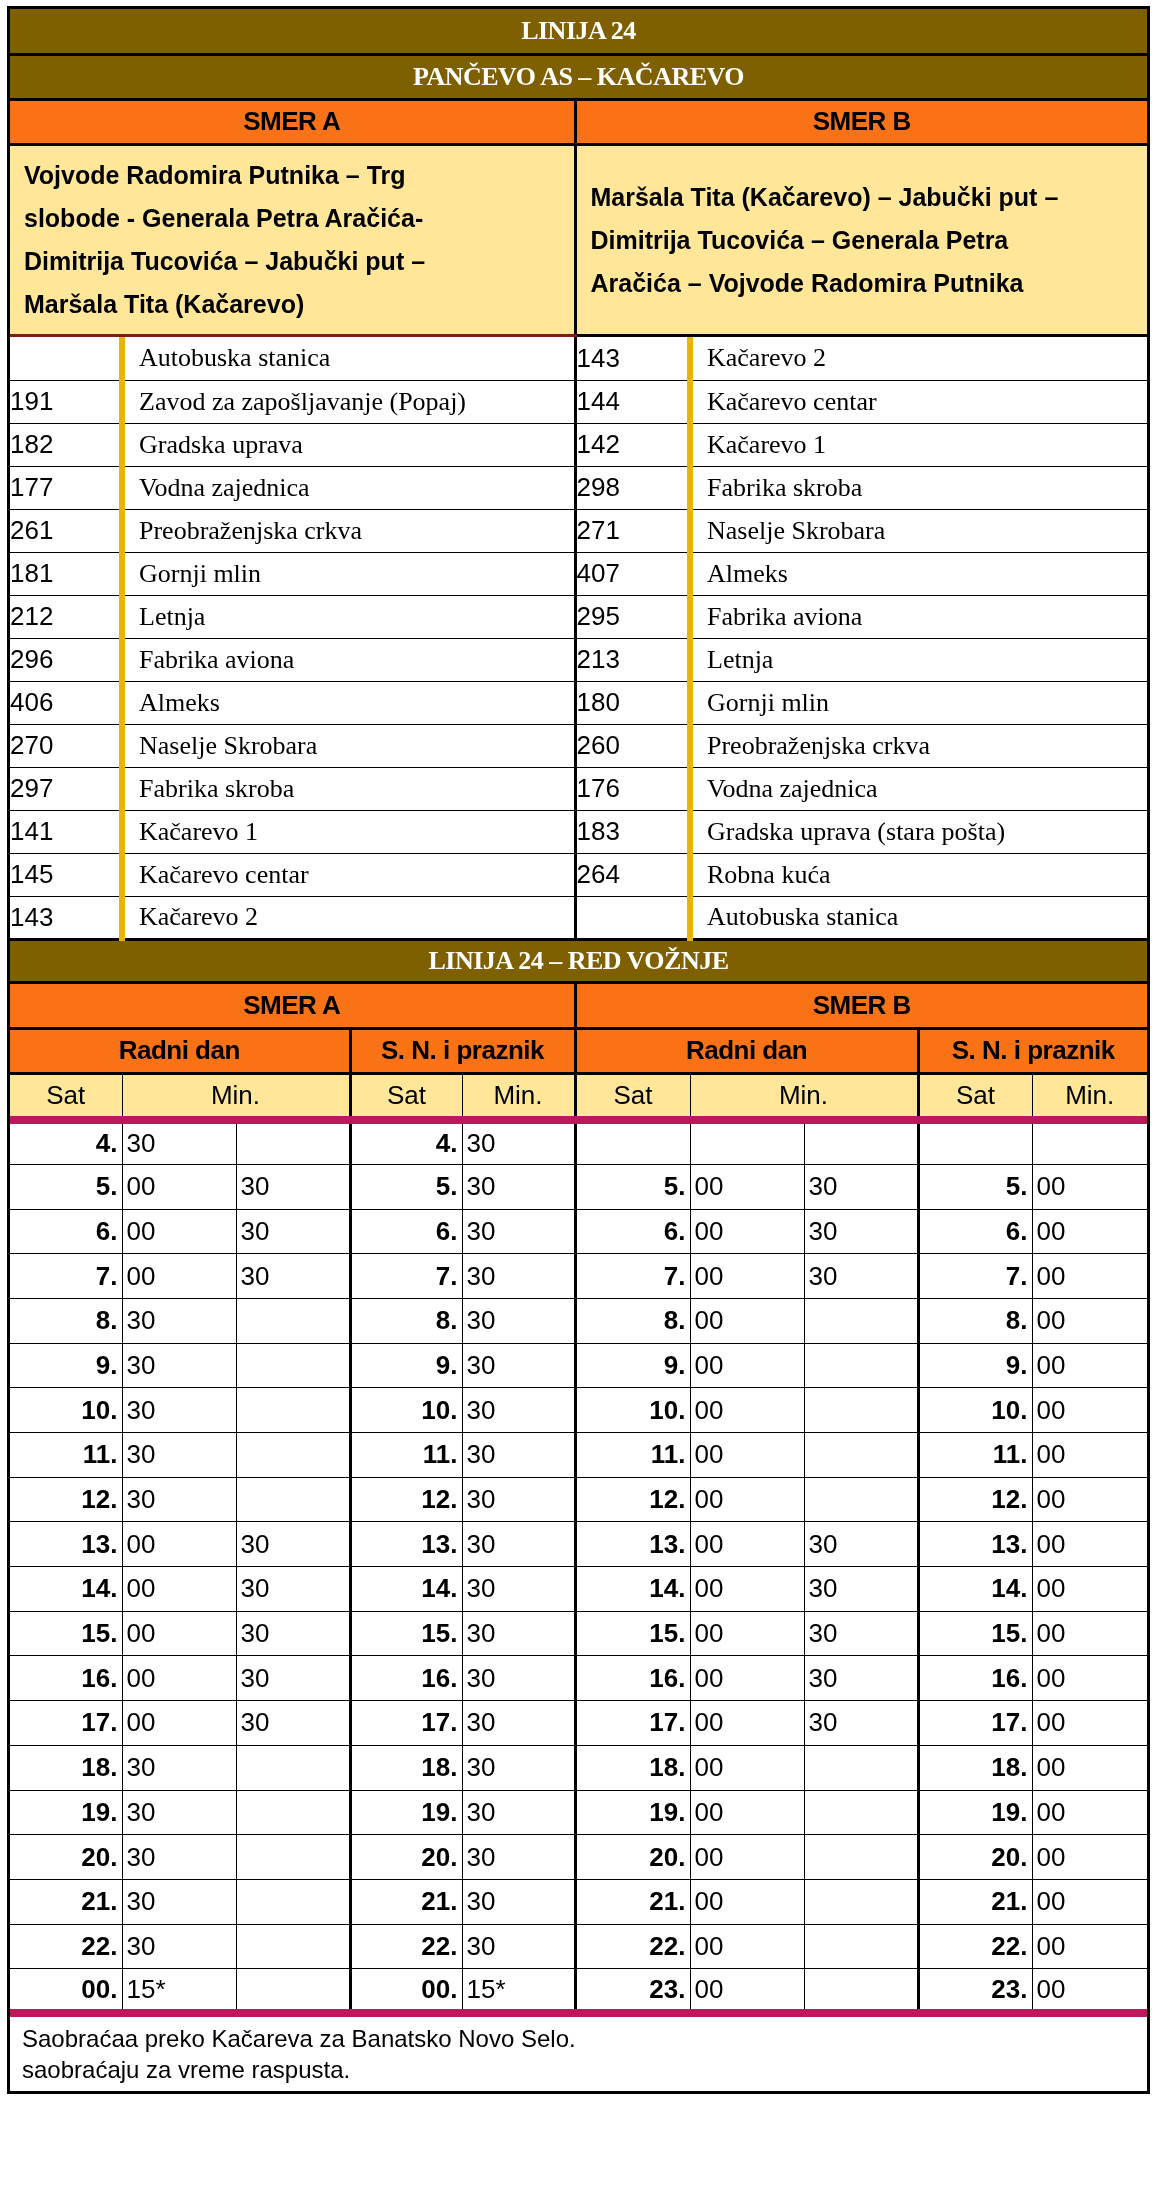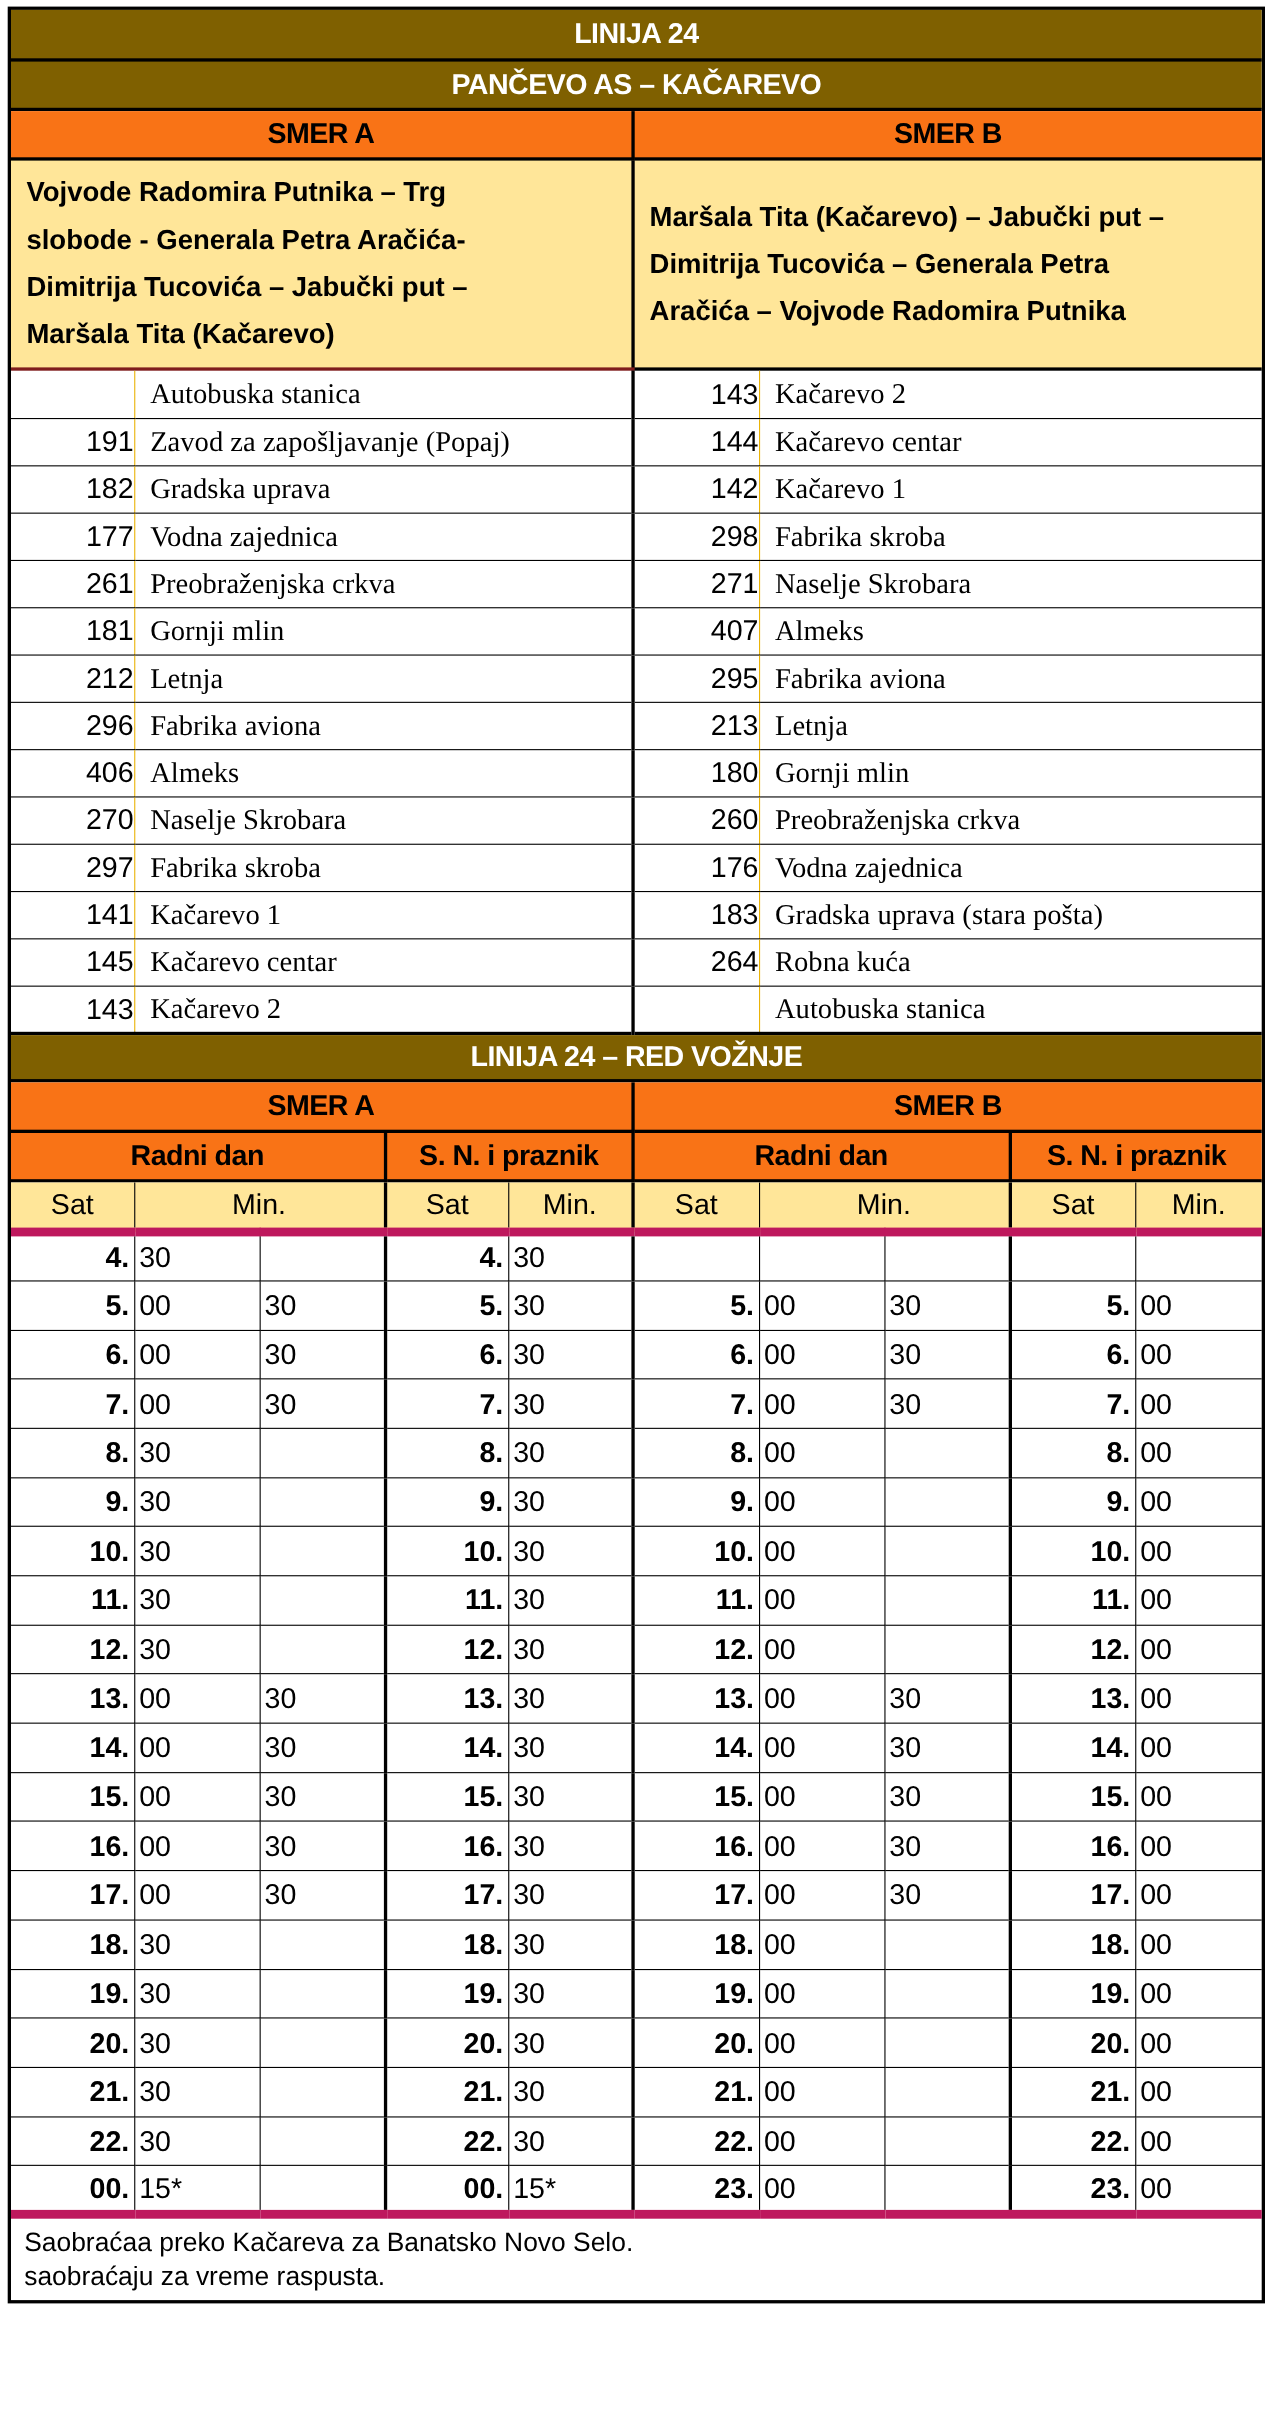--- a/index.html
+++ b/index.html
@@ -1,26 +1,26 @@
 <!DOCTYPE html>
 <html><head>
 <meta charset="utf-8">
 <style>
   html, body { margin:0; padding:0; background:#ffffff; }
   body { width:1157px; height:2200px; position:relative; overflow:hidden;
          font-family:"Liberation Sans", "DejaVu Sans", sans-serif; color:#000; }
   .sheet { position:absolute; left:7px; top:6px; width:1143px; border:3px solid #000; box-sizing:border-box; }
   table { border-collapse:collapse; width:100%; table-layout:fixed; }
   td { padding:0; box-sizing:border-box; }
-  .dark { background:#7F6000; color:#fff; text-align:center; font-weight:bold; font-size:26px; letter-spacing:-0.5px; border-bottom:3px solid #000; }
+  .dark { background:#7F6000; color:#fff; text-align:center; font-weight:bold; font-size:26px; letter-spacing:-0.5px; border-bottom:3px solid #000;font-family:Liberation Serif, serif; }
   .gold { background:#f97316; text-align:center; font-weight:bold; font-size:26px; letter-spacing:-0.5px; border-bottom:3px solid #000; }
   .lightgold { background:#FFE699; font-weight:bold; font-size:25px; line-height:43px; padding:8px 14px; text-align:left; vertical-align:middle; }
   .vthick { border-right:3px solid #000; }
   .stops td { height:43px; font-size:26px; border-bottom:1px solid #000; }
-  .stops td.num { text-align:right; border-right:1px solid #eab308; }
+  .stops td.num { text-align:left; border-right:6px solid #eab308; }
   .stops td.name { padding-left:14px; white-space:nowrap;font-family:Liberation Serif, serif; }
   .stops tr:last-child td { border-bottom:none; }
   .hdr-sub td { background:#FFE699; font-size:26px; text-align:center; height:44px; border-bottom:3px solid #000; border-right:1px solid #000; }
   .hdr-sub td.thick, .tt td.thick { border-right:3px solid #000; }
   .tt td { height:44.7px; font-size:26px; border-bottom:1px solid #000; border-right:1px solid #000; }
   .tt td.h { text-align:right; font-weight:bold; padding-right:4px; }
   .tt td.m { padding-left:4px; }
   .tt tr:last-child td { border-bottom:8px solid #be185d; }
   .tt td.last, .hdr-sub td.last { border-right:none; }
   .note { font-size:24px; line-height:31px; padding:6px 12px 6px 12px; }

